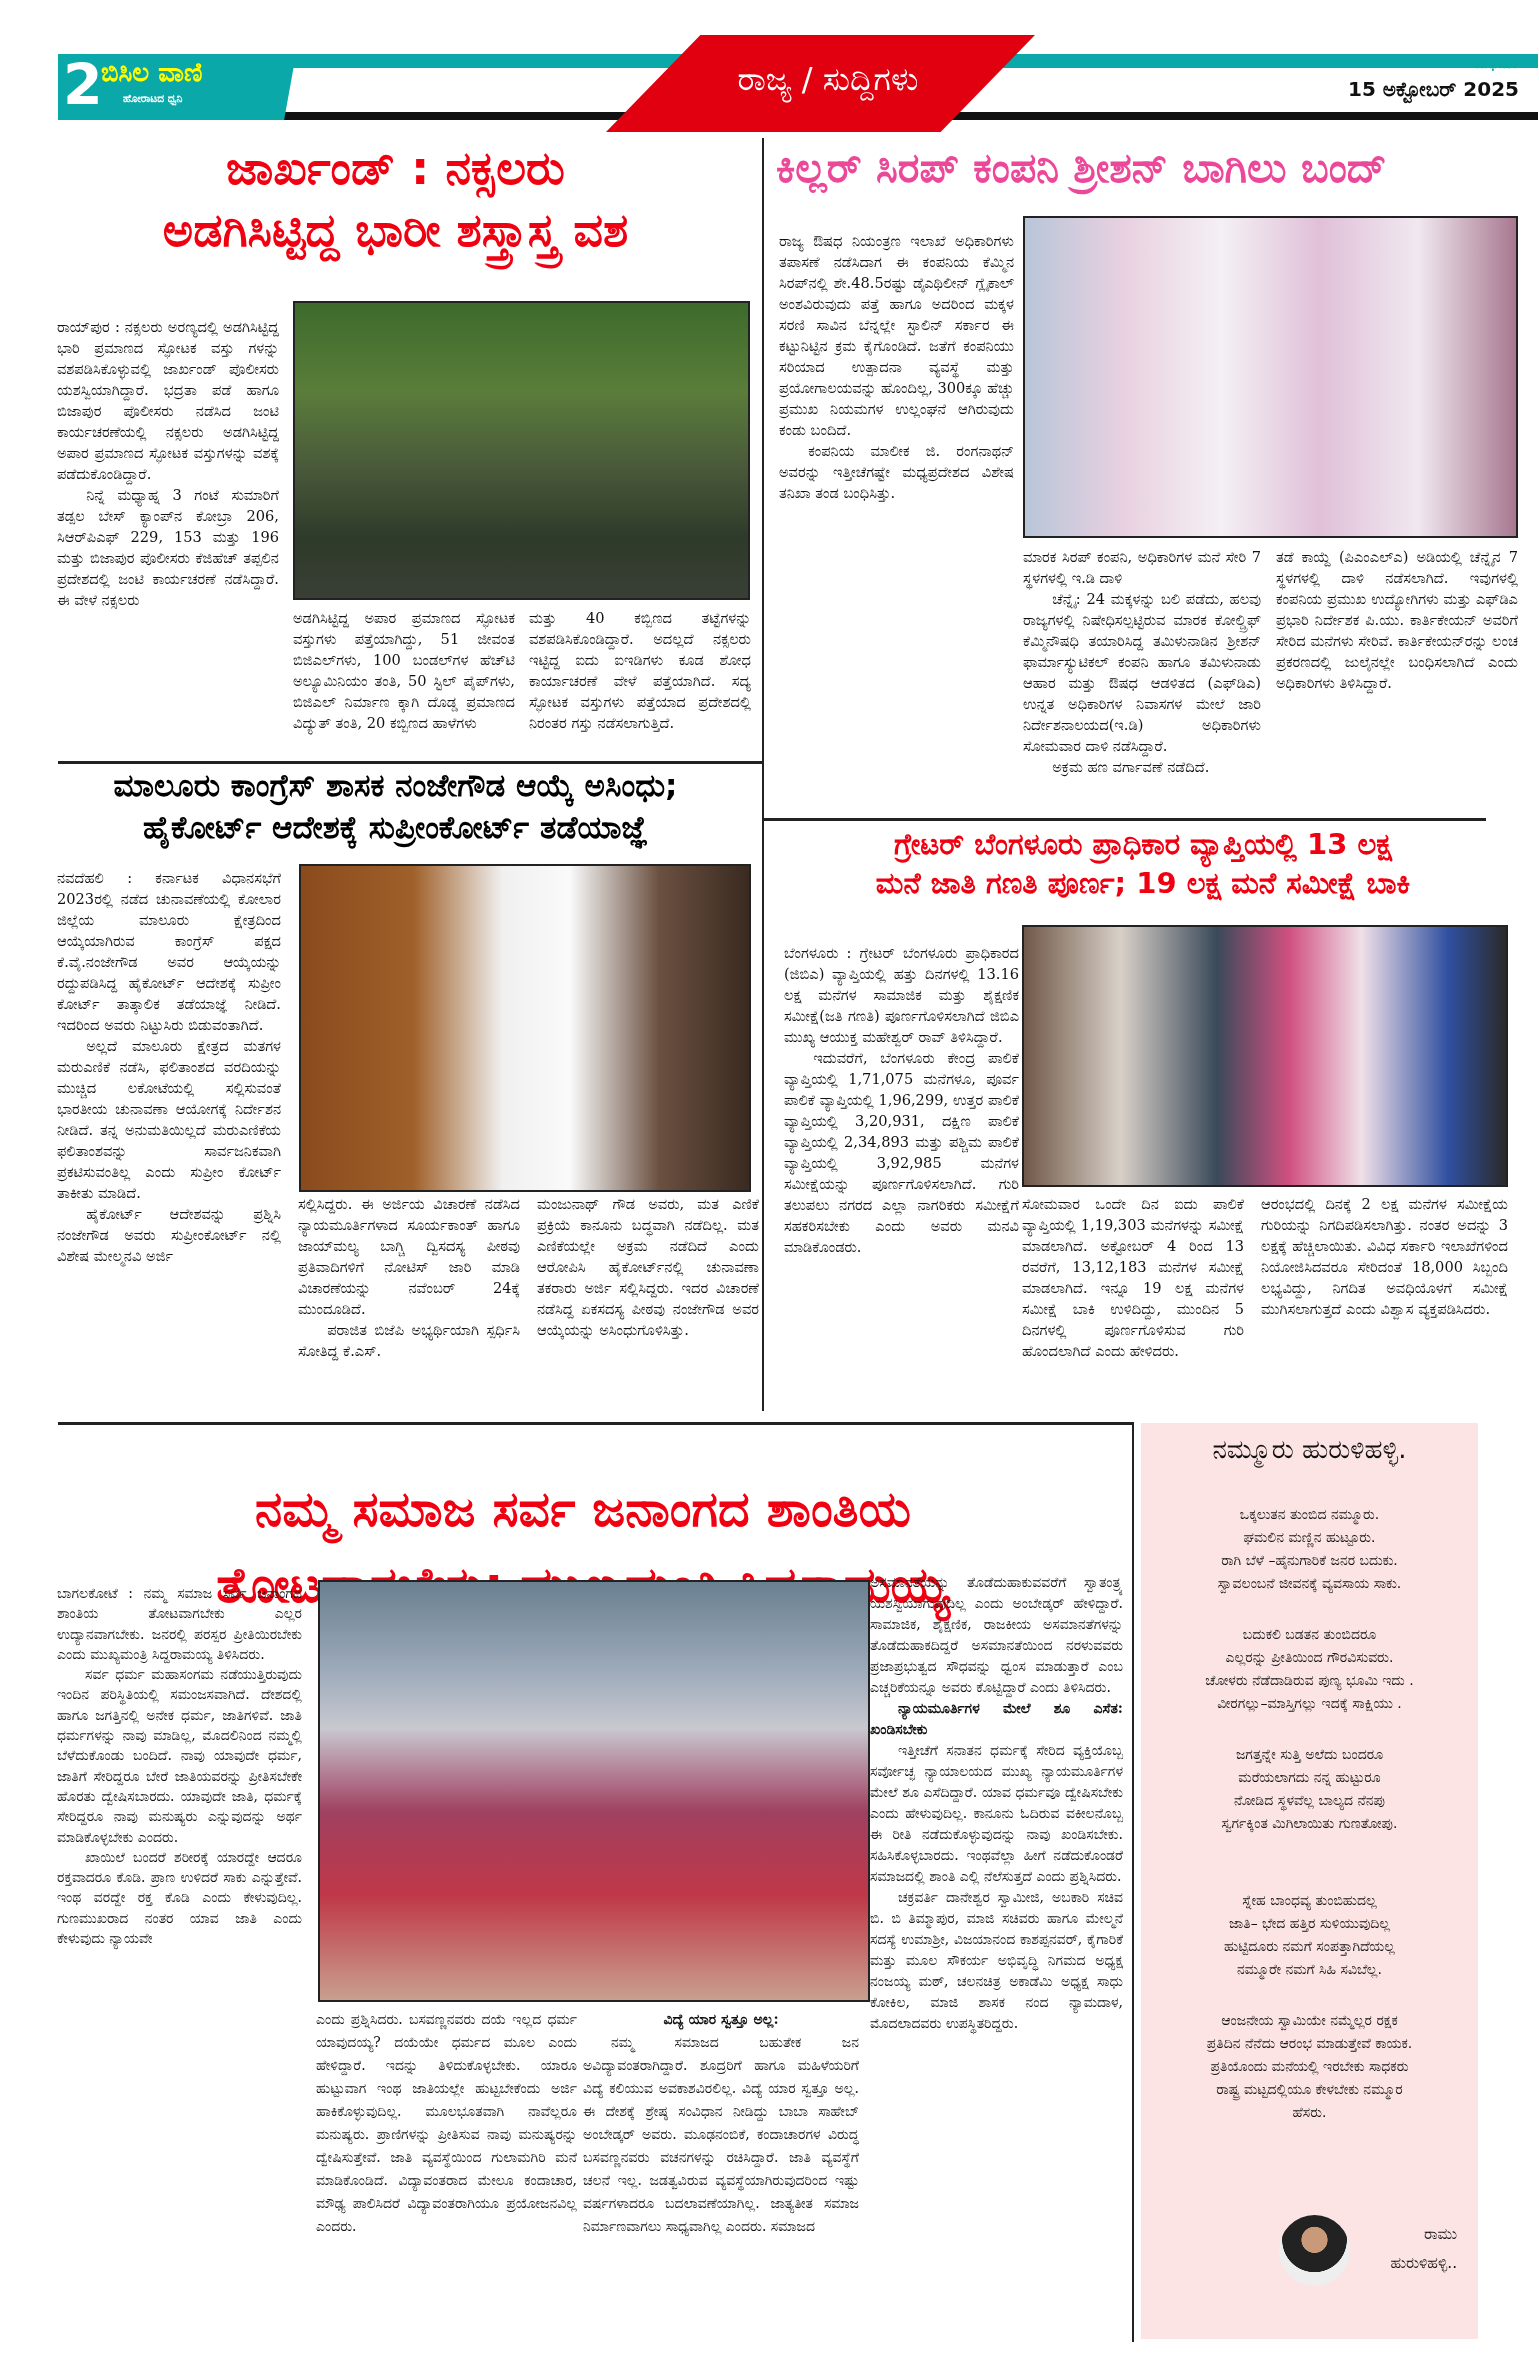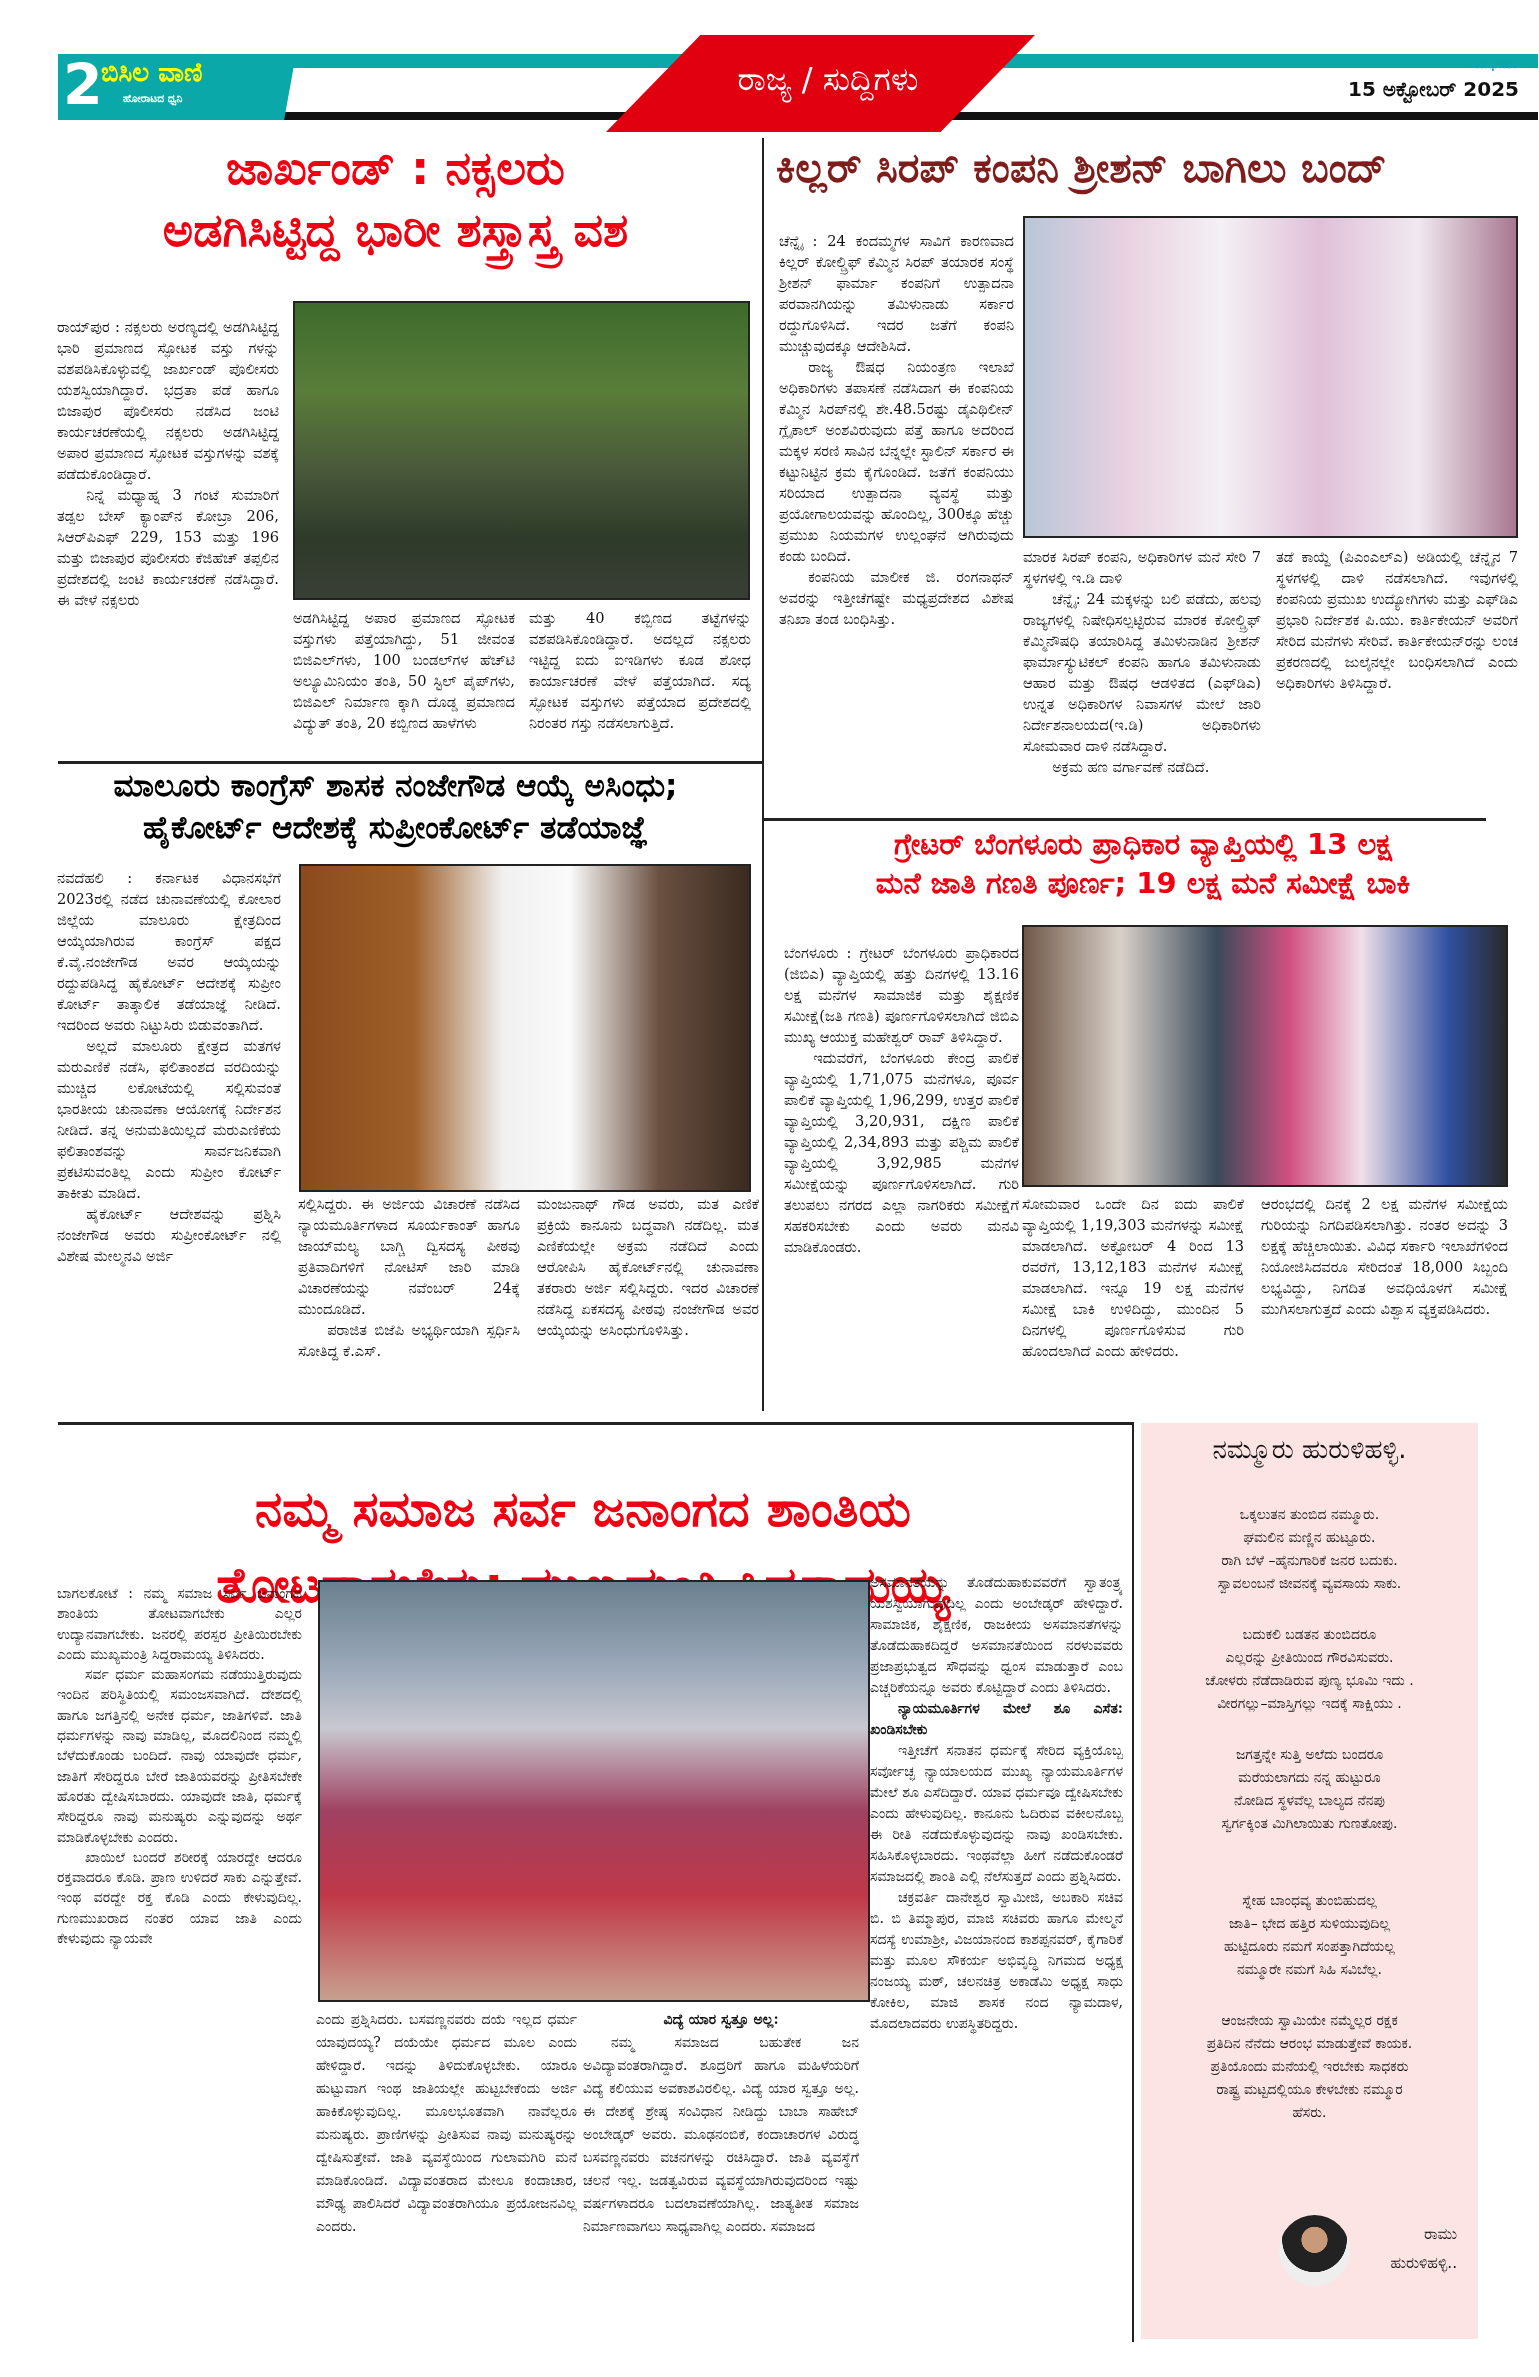--- a/index.html
+++ b/index.html
@@ -12,21 +12,21 @@
   .logo-num { left: 63px; top: 52px; font-size: 57px; font-weight: bold; color: #fff; font-family: "DejaVu Sans", sans-serif; }
   .logo-name { left: 101px; top: 57px; font-size: 26px; font-weight: bold; color: #ffff00; }
   .logo-tag { left: 123px; top: 92px; font-size: 10.7px; font-weight: bold; color: #fff; }
   .section-flag { left: 606px; top: 35px; width: 429px; height: 97px; background: #e00010; clip-path: polygon(22% 0,100% 0,78% 100%,0 100%); }
   .section-title { left: 667px; top: 60px; width: 322px; text-align: center; font-size: 32px; color: #fff; }
   .dateline-day { left: 1304px; top: 55px; width: 215px; text-align: right; font-size: 14px; font-weight: bold; color: #0aa8a8; }
   .dateline-date { left: 1304px; top: 77px; width: 215px; text-align: right; font-size: 20px; font-weight: bold; color: #111; }
   
   .hl { font-weight: bold; text-align: center; line-height: 1.35; }
   .red { color: #f00010; }
-  .blue { color: #7f1d1d; }
+  .blue { color: #ec4899; }
   .blk { color: #000; }
   
   .col { font-family: "DejaVu Serif", serif; font-size: 14.6px; line-height: 21px; text-align: justify; color: #111; }
   .col p { text-indent: 2em; }
   .col p:first-child { text-indent: 0; }
   .photo { border: 2.3px solid #222; overflow: hidden; }
   .rule-h { height: 3.1px; background: #222; }
   .rule-v { width: 1.5px; background: #222; }
   
   .poem-box { left: 1141px; top: 1423px; width: 337px; height: 916px; background: #fce4e4; }
@@ -58,21 +58,20 @@
   <p>ನಿನ್ನೆ ಮಧ್ಯಾಹ್ನ 3 ಗಂಟೆ ಸುಮಾರಿಗೆ ತಡ್ಪಲ ಬೇಸ್ ಕ್ಯಾಂಪ್‌ನ ಕೋಬ್ರಾ 206, ಸಿಆರ್‌ಪಿಎಫ್ 229, 153 ಮತ್ತು 196 ಮತ್ತು ಬಿಜಾಪುರ ಪೊಲೀಸರು ಕೆಜಿಹೆಚ್ ತಪ್ಪಲಿನ ಪ್ರದೇಶದಲ್ಲಿ ಜಂಟಿ ಕಾರ್ಯಚರಣೆ ನಡೆಸಿದ್ದಾರೆ. ಈ ವೇಳೆ ನಕ್ಸಲರು</p>
 </div>
 <div class="abs photo" style="left:293px;top:301px;width:457px;height:299px;background:linear-gradient(180deg,#3d6b2c 0%,#5a7d3a 30%,#4a5a3a 55%,#2e3a2a 80%,#3a3f36 100%);"></div>
 <div class="abs col" style="left:293px;top:607px;width:222px;">ಅಡಗಿಸಿಟ್ಟಿದ್ದ ಅಪಾರ ಪ್ರಮಾಣದ ಸ್ಫೋಟಕ ವಸ್ತುಗಳು ಪತ್ತೆಯಾಗಿದ್ದು, 51 ಜೀವಂತ ಬಿಜಿಎಲ್‌ಗಳು, 100 ಬಂಡಲ್‌ಗಳ ಹೆಚ್‌ಟಿ ಅಲ್ಯೂಮಿನಿಯಂ ತಂತಿ, 50 ಸ್ಟಿಲ್ ಪೈಪ್‌ಗಳು, ಬಿಜಿಎಲ್ ನಿರ್ಮಾಣ ಕ್ಕಾಗಿ ದೊಡ್ಡ ಪ್ರಮಾಣದ ವಿದ್ಯುತ್ ತಂತಿ, 20 ಕಬ್ಬಿಣದ ಹಾಳೆಗಳು</div>
 <div class="abs col" style="left:529px;top:607px;width:222px;">ಮತ್ತು 40 ಕಬ್ಬಿಣದ ತಟ್ಟೆಗಳನ್ನು ವಶಪಡಿಸಿಕೊಂಡಿದ್ದಾರೆ. ಅದಲ್ಲದೆ ನಕ್ಸಲರು ಇಟ್ಟಿದ್ದ ಐದು ಐಇಡಿಗಳು ಕೂಡ ಶೋಧ ಕಾರ್ಯಾಚರಣೆ ವೇಳೆ ಪತ್ತೆಯಾಗಿದೆ. ಸದ್ಯ ಸ್ಫೋಟಕ ವಸ್ತುಗಳು ಪತ್ತೆಯಾದ ಪ್ರದೇಶದಲ್ಲಿ ನಿರಂತರ ಗಸ್ತು ನಡೆಸಲಾಗುತ್ತಿದೆ.</div>
 
 <div class="abs rule-v" style="left:762px;top:138px;height:1273px;"></div>
 
 <div class="abs hl blue" style="left:770px;top:141px;width:767px;font-size:41px;text-align:left;padding-left:6.1px;">ಕಿಲ್ಲರ್ ಸಿರಪ್ ಕಂಪನಿ ಶ್ರೀಶನ್ ಬಾಗಿಲು ಬಂದ್</div>
 <div class="abs col" style="left:779px;top:230px;width:235px;">
-  <p>ಚೆನ್ನೈ : 24 ಕಂದಮ್ಮಗಳ ಸಾವಿಗೆ ಕಾರಣವಾದ ಕಿಲ್ಲರ್ ಕೋಲ್ಡ್ರಿಫ್ ಕೆಮ್ಮಿನ ಸಿರಪ್ ತಯಾರಕ ಸಂಸ್ಥೆ ಶ್ರೀಶನ್ ಫಾರ್ಮಾ ಕಂಪನಿಗೆ ಉತ್ಪಾದನಾ ಪರವಾನಗಿಯನ್ನು ತಮಿಳುನಾಡು ಸರ್ಕಾರ ರದ್ದುಗೊಳಿಸಿದೆ. ಇದರ ಜತೆಗೆ ಕಂಪನಿ ಮುಚ್ಚುವುದಕ್ಕೂ ಆದೇಶಿಸಿದೆ.</p>
   <p>ರಾಜ್ಯ ಔಷಧ ನಿಯಂತ್ರಣ ಇಲಾಖೆ ಅಧಿಕಾರಿಗಳು ತಪಾಸಣೆ ನಡೆಸಿದಾಗ ಈ ಕಂಪನಿಯ ಕೆಮ್ಮಿನ ಸಿರಪ್‌ನಲ್ಲಿ ಶೇ.48.5ರಷ್ಟು ಡೈಎಥಿಲೀನ್ ಗ್ಲೈಕಾಲ್ ಅಂಶವಿರುವುದು ಪತ್ತೆ ಹಾಗೂ ಅದರಿಂದ ಮಕ್ಕಳ ಸರಣಿ ಸಾವಿನ ಬೆನ್ನಲ್ಲೇ ಸ್ಟಾಲಿನ್ ಸರ್ಕಾರ ಈ ಕಟ್ಟುನಿಟ್ಟಿನ ಕ್ರಮ ಕೈಗೊಂಡಿದೆ. ಜತೆಗೆ ಕಂಪನಿಯು ಸರಿಯಾದ ಉತ್ಪಾದನಾ ವ್ಯವಸ್ಥೆ ಮತ್ತು ಪ್ರಯೋಗಾಲಯವನ್ನು ಹೊಂದಿಲ್ಲ, 300ಕ್ಕೂ ಹೆಚ್ಚು ಪ್ರಮುಖ ನಿಯಮಗಳ ಉಲ್ಲಂಘನೆ ಆಗಿರುವುದು ಕಂಡು ಬಂದಿದೆ.</p>
   <p>ಕಂಪನಿಯ ಮಾಲೀಕ ಜಿ. ರಂಗನಾಥನ್ ಅವರನ್ನು ಇತ್ತೀಚೆಗಷ್ಟೇ ಮಧ್ಯಪ್ರದೇಶದ ವಿಶೇಷ ತನಿಖಾ ತಂಡ ಬಂಧಿಸಿತ್ತು.</p>
 </div>
 <div class="abs photo" style="left:1023px;top:216px;width:495px;height:322px;background:linear-gradient(90deg,#b8c6d8 0%,#e8d0e0 20%,#f4f0f4 40%,#e0c0d8 60%,#f0e8f0 80%,#a87890 100%);"></div>
 <div class="abs col" style="left:1023px;top:546px;width:238px;">
   <p>ಮಾರಕ ಸಿರಪ್ ಕಂಪನಿ, ಅಧಿಕಾರಿಗಳ ಮನೆ ಸೇರಿ 7 ಸ್ಥಳಗಳಲ್ಲಿ ಇ.ಡಿ ದಾಳಿ</p>
   <p>ಚೆನ್ನೈ: 24 ಮಕ್ಕಳನ್ನು ಬಲಿ ಪಡೆದು, ಹಲವು ರಾಜ್ಯಗಳಲ್ಲಿ ನಿಷೇಧಿಸಲ್ಪಟ್ಟಿರುವ ಮಾರಕ ಕೋಲ್ಡ್ರಿಫ್ ಕೆಮ್ಮಿನೌಷಧಿ ತಯಾರಿಸಿದ್ದ ತಮಿಳುನಾಡಿನ ಶ್ರೀಶನ್ ಫಾರ್ಮಾಸ್ಯುಟಿಕಲ್ ಕಂಪನಿ ಹಾಗೂ ತಮಿಳುನಾಡು ಆಹಾರ ಮತ್ತು ಔಷಧ ಆಡಳಿತದ (ಎಫ್‌ಡಿಎ) ಉನ್ನತ ಅಧಿಕಾರಿಗಳ ನಿವಾಸಗಳ ಮೇಲೆ ಜಾರಿ ನಿರ್ದೇಶನಾಲಯದ(ಇ.ಡಿ) ಅಧಿಕಾರಿಗಳು ಸೋಮವಾರ ದಾಳಿ ನಡೆಸಿದ್ದಾರೆ.</p>
   <p>ಅಕ್ರಮ ಹಣ ವರ್ಗಾವಣೆ ನಡೆದಿದೆ.</p>
 </div>
 <div class="abs col" style="left:1276px;top:546px;width:242px;">

